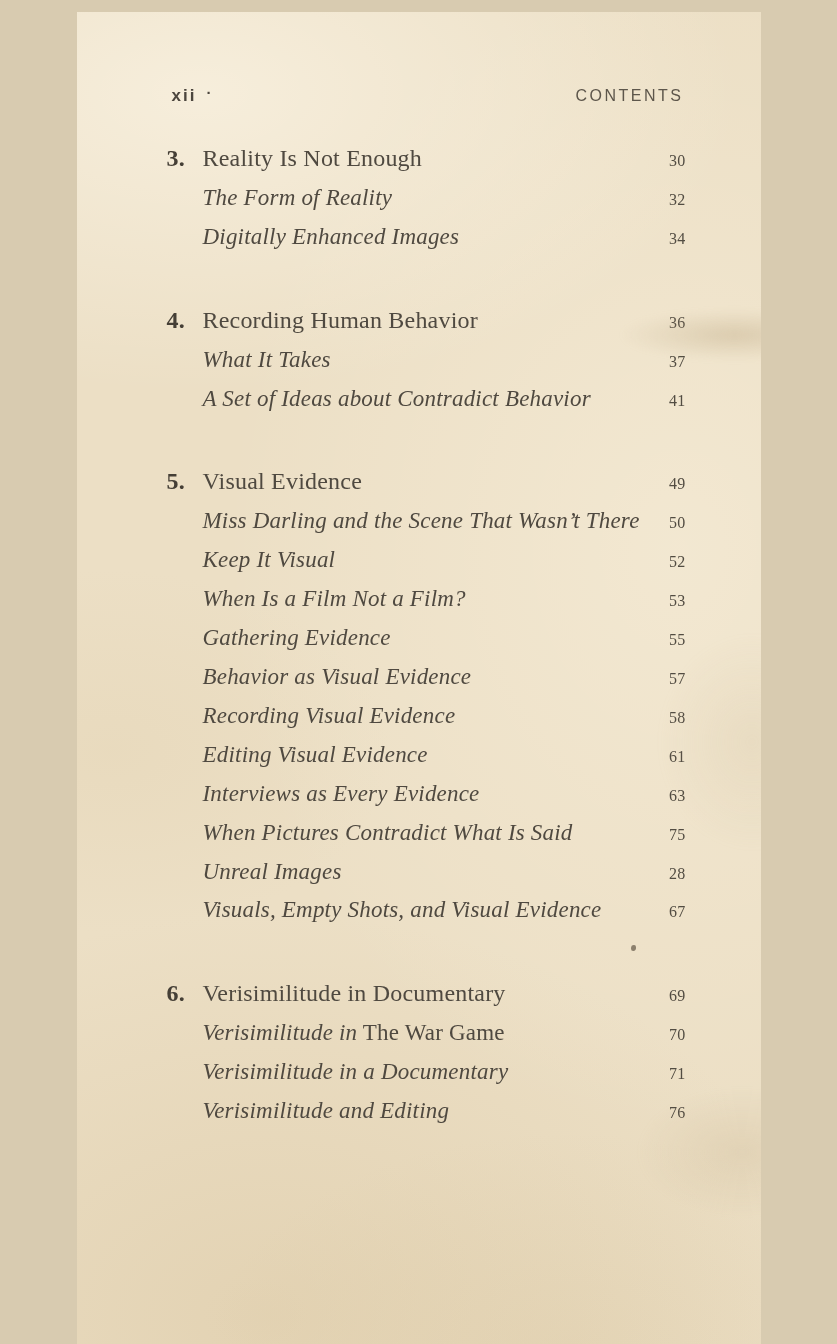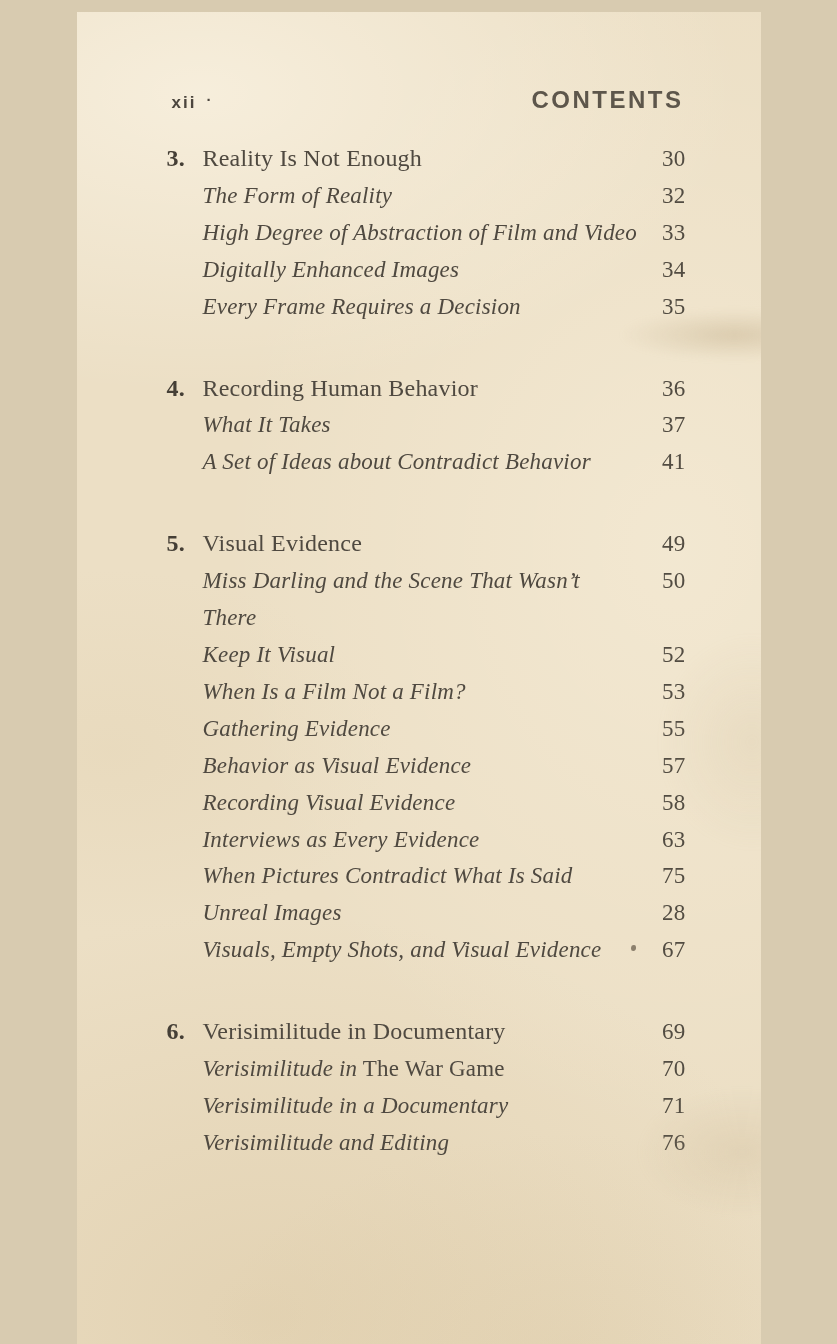--- a/index.html
+++ b/index.html
@@ -30,23 +30,23 @@
     top: 74px; left: 95px; right: 77px;
     display: flex;
     justify-content: space-between;
     align-items: baseline;
     font-family: "Liberation Sans", sans-serif;
   }
   .folio-group { display: flex; align-items: baseline; gap: 10px; color: #4c463e; }
   .folio { font-weight: bold; font-size: 17px; letter-spacing: 2px; }
   .folio-sep { font-size: 15px; font-weight: bold; transform: translateY(-3px); }
   .running-head {
-    font-size: 24px;
+    font-size: 16px;
     letter-spacing: 2.5px;
-    font-weight: 700;
+    font-weight: 400;
     color: #5d564b;
   }
 
   
   .toc {
     position: absolute;
     top: 128px; left: 90px; right: 75px;
     font-family: "Liberation Serif", serif;
     color: var(--ink);
   }
@@ -62,21 +62,21 @@
     flex: 0 0 36px;
     width: 36px;
     font-weight: bold;
     color: #453f36;
   }
   .entry-row { font-size: 23px; padding-left: 36px; gap: 12px; }
   .entry-title i { font-style: italic; }
   .entry-title .roman { font-style: normal; }
   .page-num {
     margin-left: auto;
-    font-size: 23px;
+    font-size: 16px;
     padding-left: 12px;
     color: #524c42;
   }
 
   
   .ghost {
     position: absolute;
     pointer-events: none;
     filter: blur(3px);
   }
@@ -132,30 +132,22 @@
         <div class="row chapter-row">
           <span class="chap-num">3.</span>
           <span class="chap-title">Reality Is Not Enough</span>
           <span class="page-num">30</span>
         </div>
         <div class="row entry-row">
           <span class="entry-title"><i>The Form of Reality</i></span>
           <span class="page-num">32</span>
         </div>
         <div class="row entry-row">
-          <span class="entry-title"><i>High Degree of Abstraction of Film and Video</i></span>
-          <span class="page-num">33</span>
-        </div>
-        <div class="row entry-row">
           <span class="entry-title"><i>Digitally Enhanced Images</i></span>
           <span class="page-num">34</span>
-        </div>
-        <div class="row entry-row">
-          <span class="entry-title"><i>Every Frame Requires a Decision</i></span>
-          <span class="page-num">35</span>
         </div>
       </section>
       <section class="toc-section">
         <div class="row chapter-row">
           <span class="chap-num">4.</span>
           <span class="chap-title">Recording Human Behavior</span>
           <span class="page-num">36</span>
         </div>
         <div class="row entry-row">
           <span class="entry-title"><i>What It Takes</i></span>
@@ -188,20 +180,24 @@
           <span class="entry-title"><i>Gathering Evidence</i></span>
           <span class="page-num">55</span>
         </div>
         <div class="row entry-row">
           <span class="entry-title"><i>Behavior as Visual Evidence</i></span>
           <span class="page-num">57</span>
         </div>
         <div class="row entry-row">
           <span class="entry-title"><i>Recording Visual Evidence</i></span>
           <span class="page-num">58</span>
+        </div>
+        <div class="row entry-row">
+          <span class="entry-title"><i>Editing Visual Evidence</i></span>
+          <span class="page-num">61</span>
         </div>
         <div class="row entry-row">
           <span class="entry-title"><i>Interviews as Every Evidence</i></span>
           <span class="page-num">63</span>
         </div>
         <div class="row entry-row">
           <span class="entry-title"><i>When Pictures Contradict What Is Said</i></span>
           <span class="page-num">75</span>
         </div>
         <div class="row entry-row">

